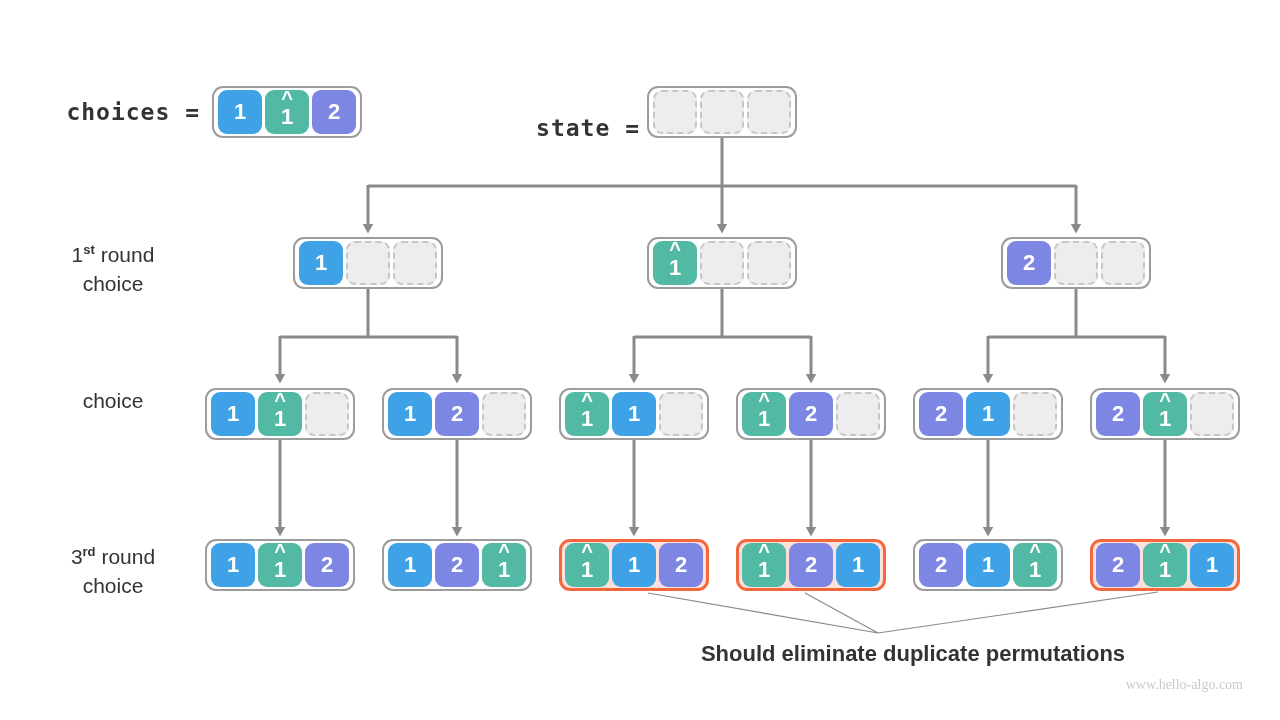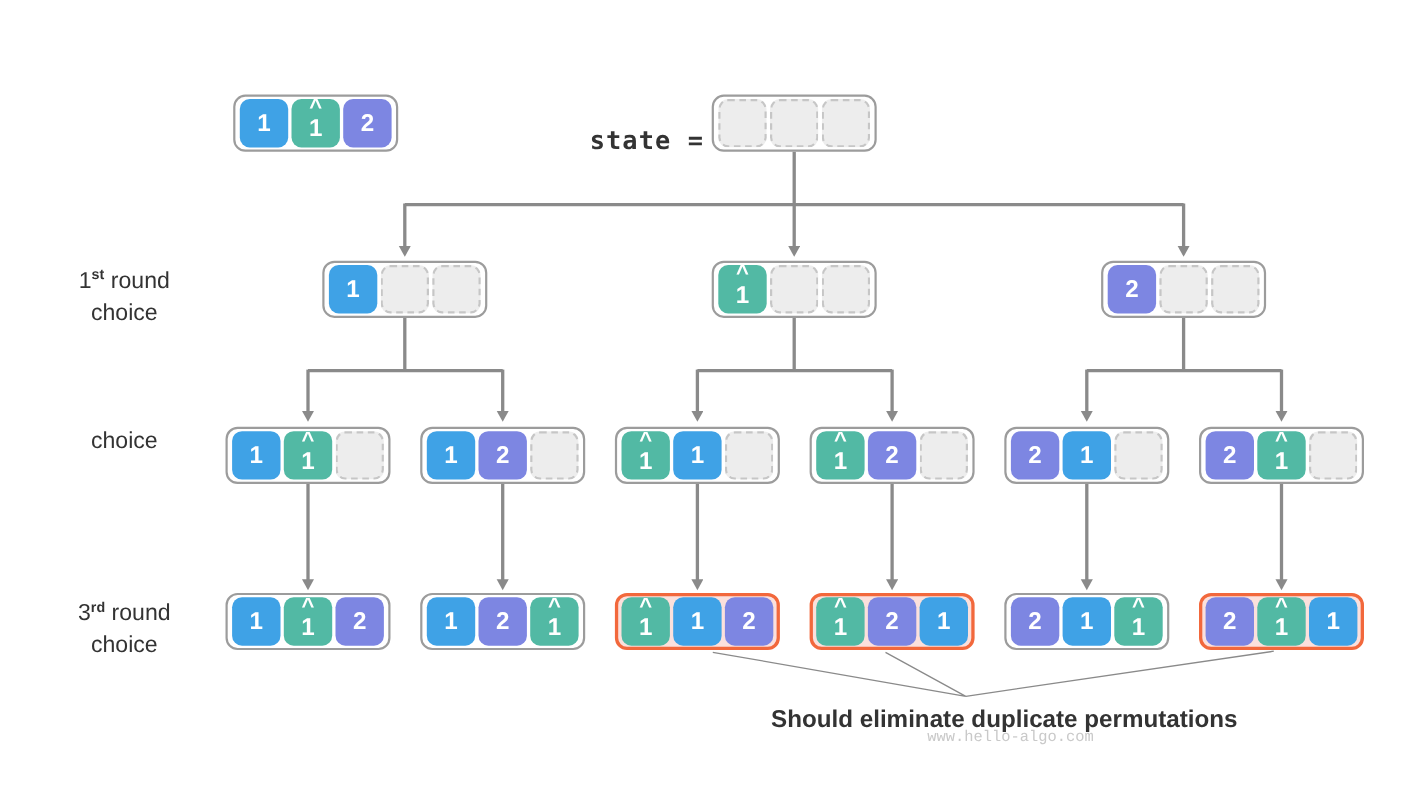--- a/index.html
+++ b/index.html
@@ -41,22 +41,22 @@
   .rlabel {
     position:absolute; left:33px; width:160px; text-align:center;
     font-size:21px; line-height:29px; color:var(--text-dark,#3a3a3a);
   }
   .rlabel sup { font-size:13px;font-weight:bold; }
   .annotation {
     position:absolute; left:563px; top:641px; width:700px; text-align:center;
     font-size:22px; font-weight:bold; color:var(--text-dark,#3a3a3a);
   }
   .watermark {
-    position:absolute; right:37px; top:663px; width:400px; 
-    font-family:Liberation Mono, monospace; font-size:14px;
+    position:absolute; right:37px; top:677px; width:400px; text-align:right;
+    font-family:Liberation Serif, serif; font-size:14px;
     color:var(--watermark,#c9c9c9);
   }
 </style>
 </head>
 <body>
 
 <div class="stage">
 
   <svg class="connectors" width="1280" height="720" viewBox="0 0 1280 720">
     <defs>
@@ -81,20 +81,21 @@
     <path d="M280 440 V528" stroke="#8a8a8a" stroke-width="3" fill="none" marker-end="url(#ah)"></path>
     <path d="M457 440 V528" stroke="#8a8a8a" stroke-width="3" fill="none" marker-end="url(#ah)"></path>
     <path d="M634 440 V528" stroke="#8a8a8a" stroke-width="3" fill="none" marker-end="url(#ah)"></path>
     <path d="M811 440 V528" stroke="#8a8a8a" stroke-width="3" fill="none" marker-end="url(#ah)"></path>
     <path d="M988 440 V528" stroke="#8a8a8a" stroke-width="3" fill="none" marker-end="url(#ah)"></path>
     <path d="M1165 440 V528" stroke="#8a8a8a" stroke-width="3" fill="none" marker-end="url(#ah)"></path>
 
     <path d="M648 593 L878 633 M805 593 L878 633 M1158 592 L878 633" stroke="#8a8a8a" stroke-width="1.2" fill="none"></path>
   </svg>
 
+  <div class="eqlabel" style="left:20px;">choices =</div>
   <div class="node" style="left:212px; top:86px;">
       <div class="cell blue">
         <span class="val">1</span>
       </div>
       <div class="cell teal">
         <span class="hat">^</span>
         <span class="val">1</span>
       </div>
       <div class="cell purple">
         <span class="val">2</span>

